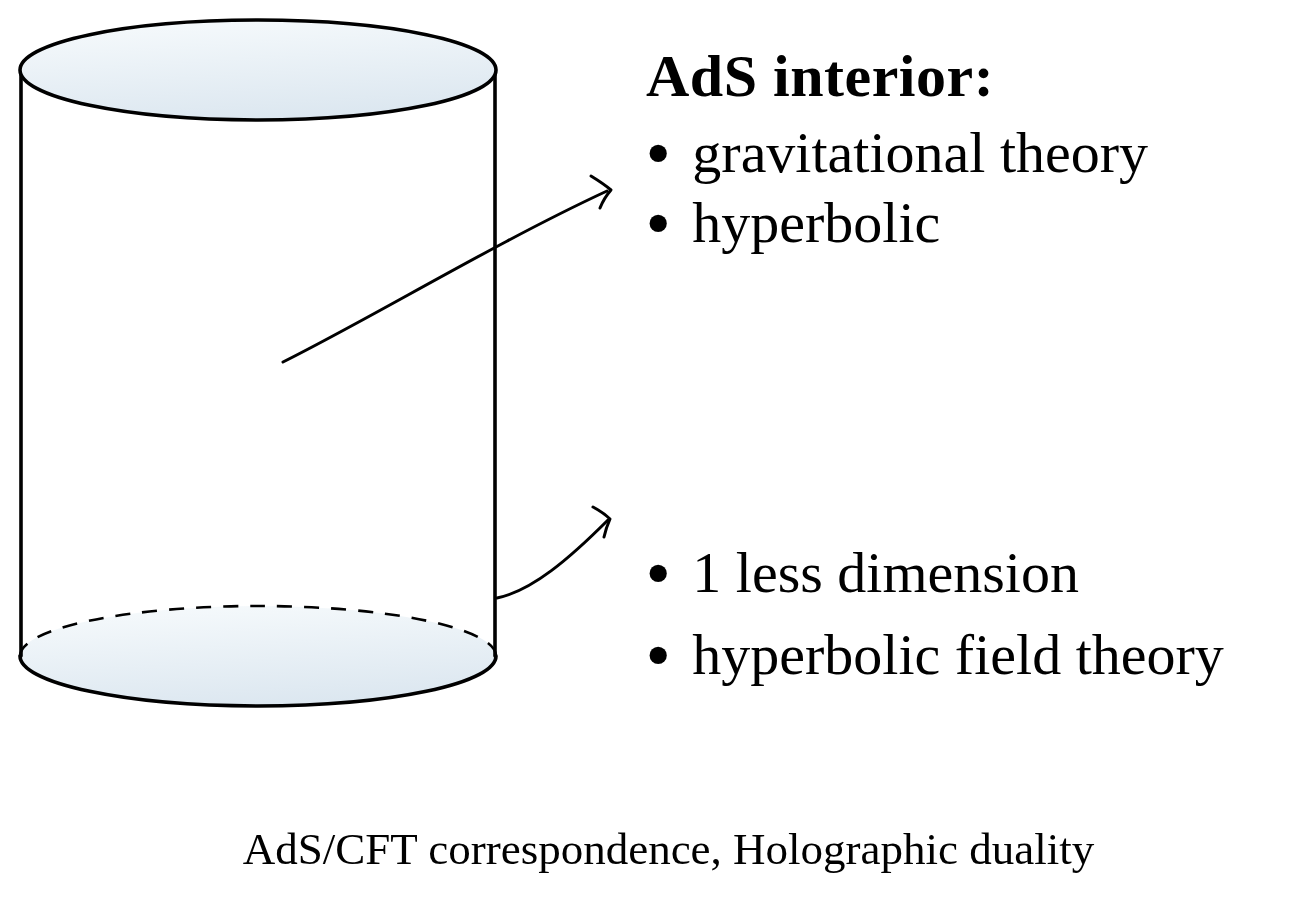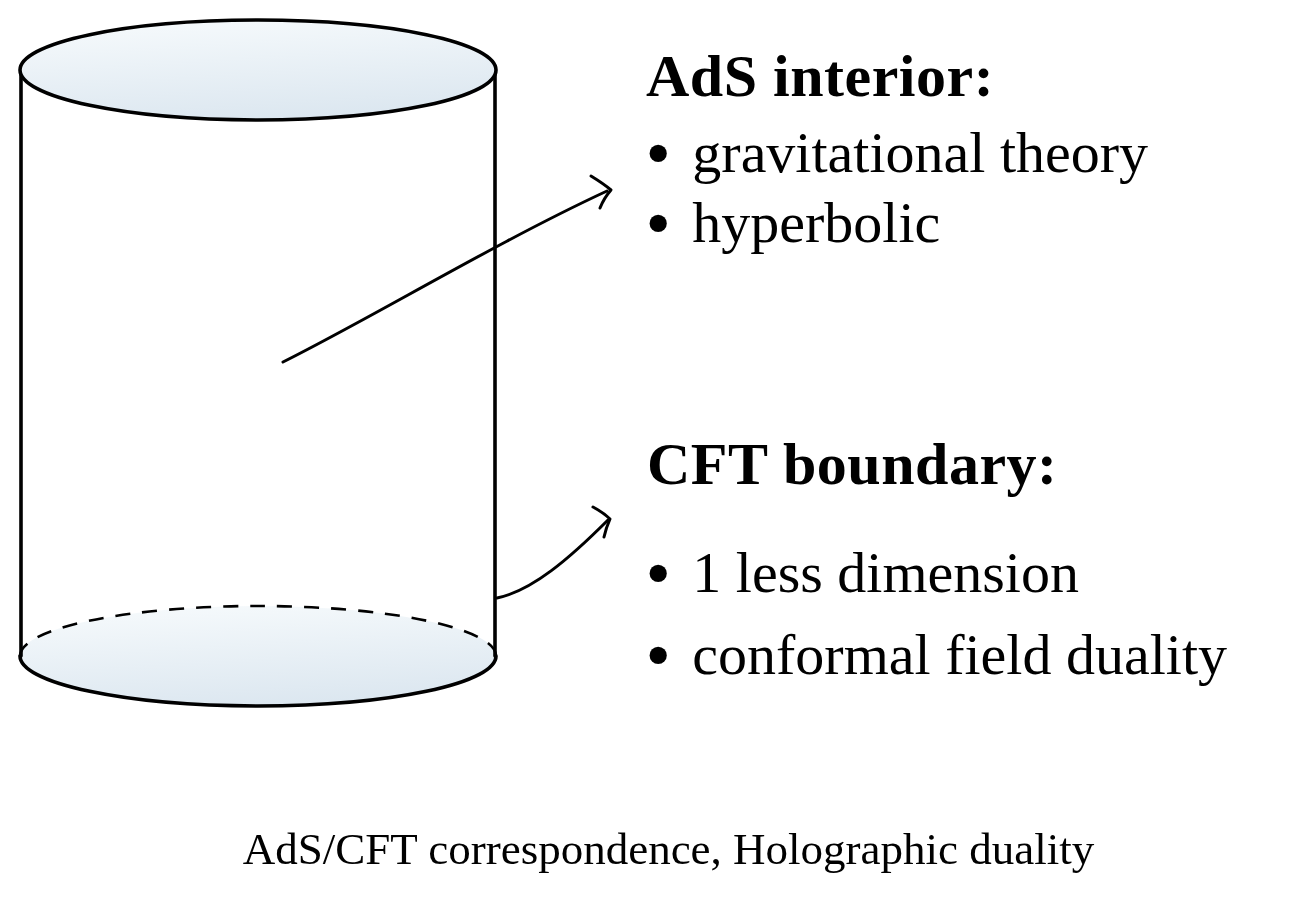--- a/index.html
+++ b/index.html
@@ -97,25 +97,24 @@
   <div class="heading" style="left:646px; top:44px;">AdS interior:</div>
   <ul class="bullet-list ads-list" style="left:648px; top:118px;">
     <li>
       <span class="bullet">•</span><span>gravitational theory</span>
     </li>
     <li>
       <span class="bullet">•</span><span>hyperbolic</span>
     </li>
   </ul>
 
-  <div class="heading" style="left:647px; top:432px;">CFT boundary:</div>
   <ul class="bullet-list cft-list" style="left:648px; top:496px;margin-top:36px;">
     <li>
       <span class="bullet">•</span><span>1 less dimension</span>
     </li>
     <li>
-      <span class="bullet">•</span><span>conformal field duality</span>
+      <span class="bullet">•</span><span>hyperbolic field theory</span>
     </li>
   </ul>
 
   <div class="caption">AdS/CFT correspondence, Holographic duality</div>
 
 </div>
 
 </body></html>

